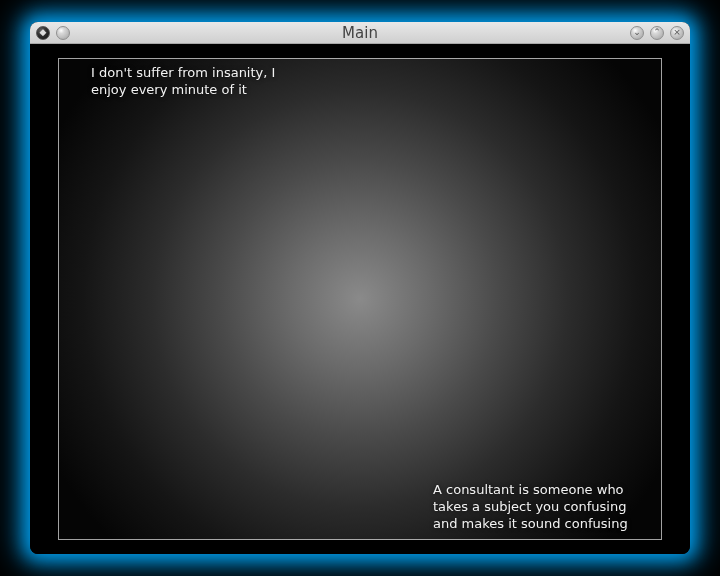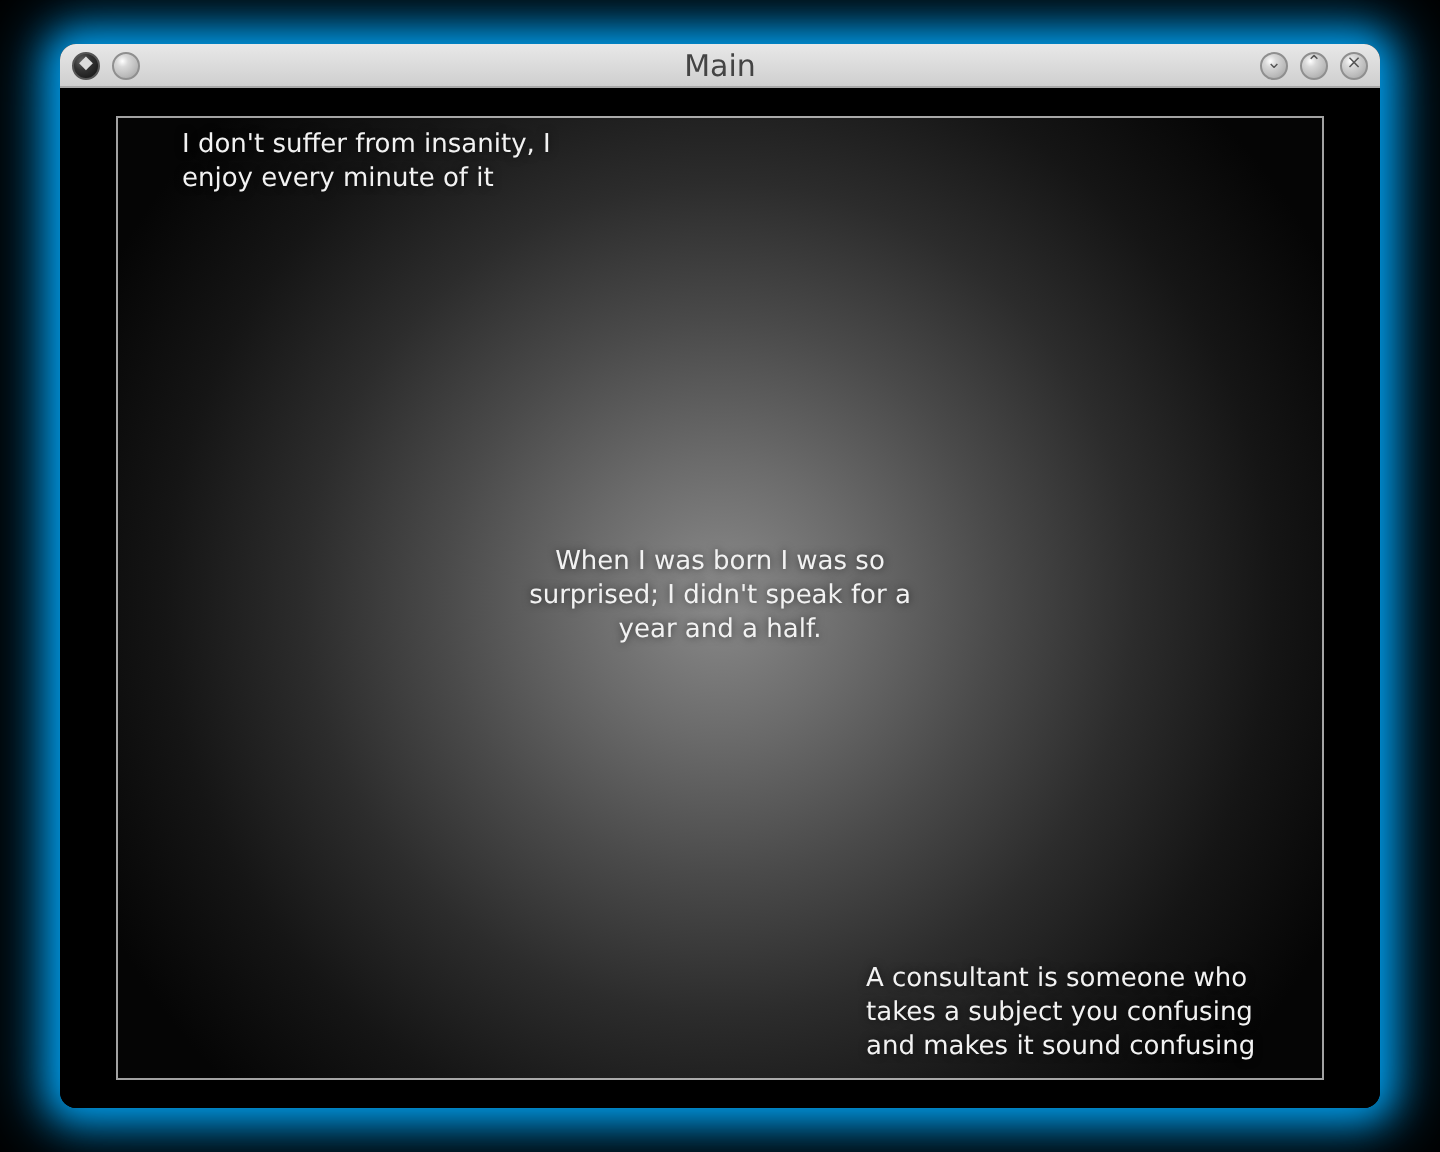--- a/index.html
+++ b/index.html
@@ -139,18 +139,17 @@
       <div class="right-buttons">
         <div class="tb-btn">⌄</div>
         <div class="tb-btn">⌃</div>
         <div class="tb-btn">×</div>
       </div>
     </div>
 
     <div class="content">
       <div class="frame">
         <div class="quote q-top-left">I don't suffer from insanity, I enjoy every minute of it</div>
-        <div class="quote q-center">When I was born I was so surprised; I didn't speak for a year and a half.</div>
         <div class="quote q-bottom-right">A consultant is someone who takes a subject you confusing and makes it sound confusing</div>
       </div>
     </div>
   </div>
 </div>
 
 </body></html>

